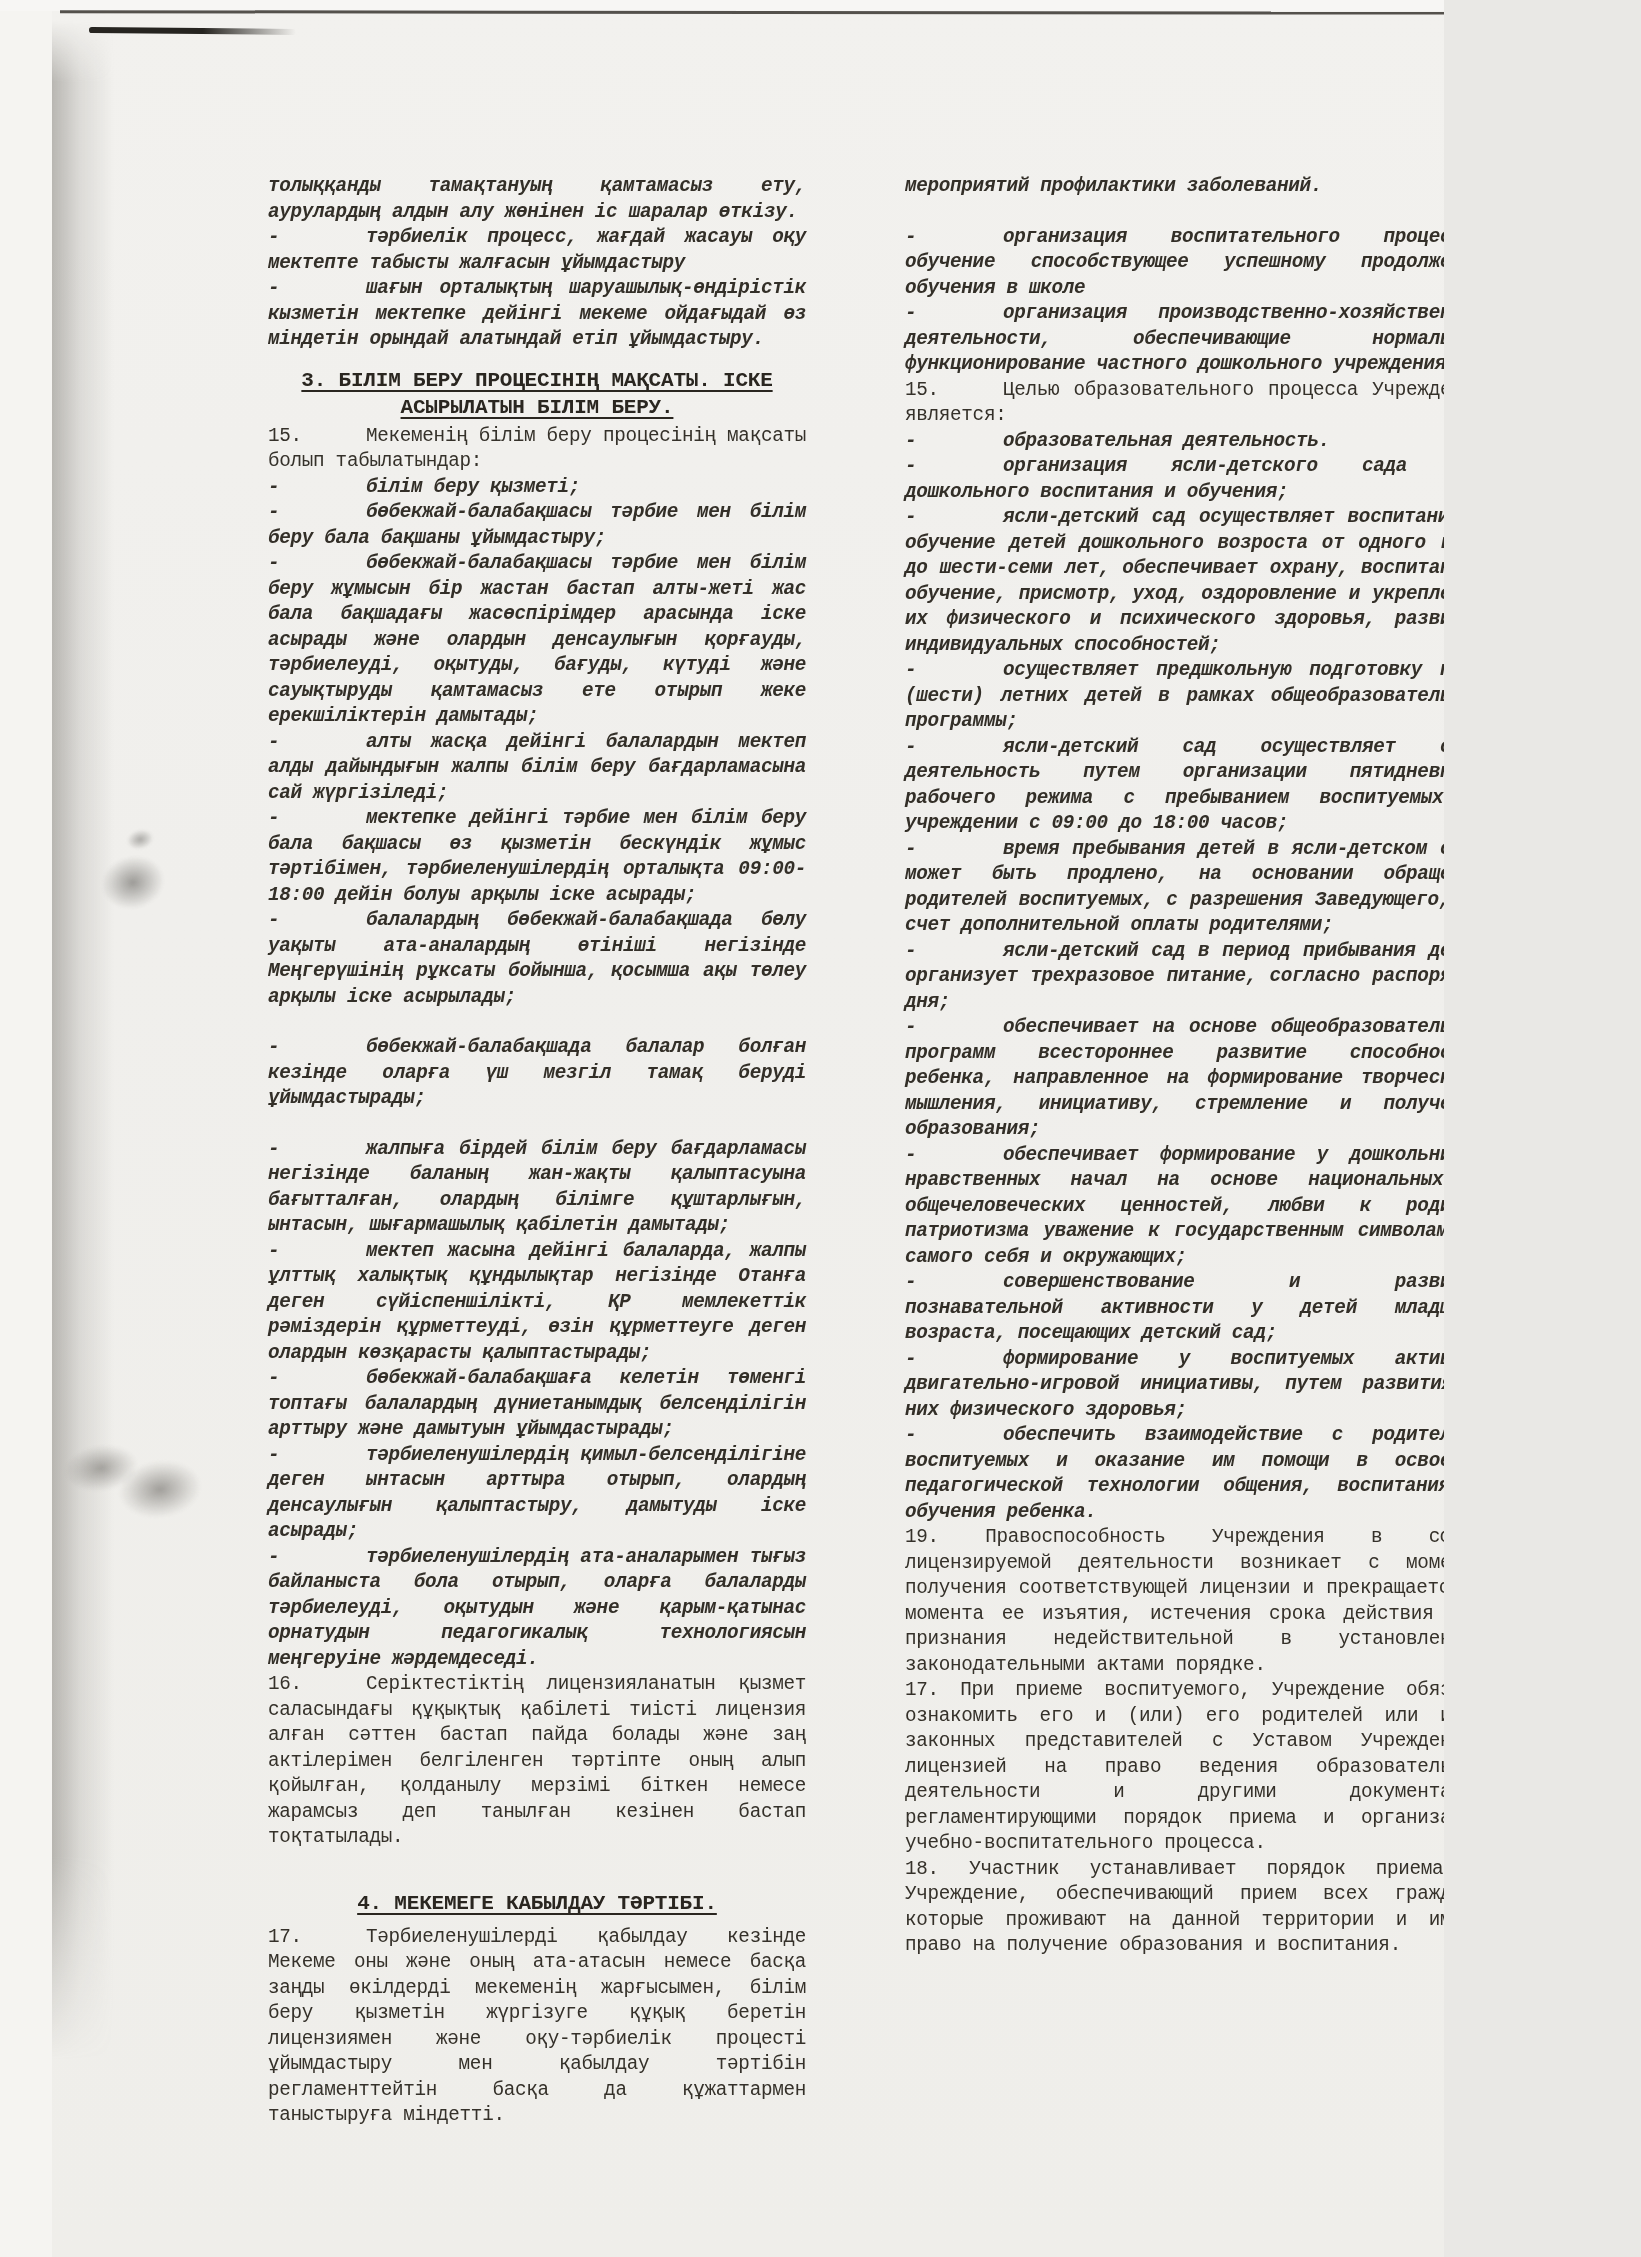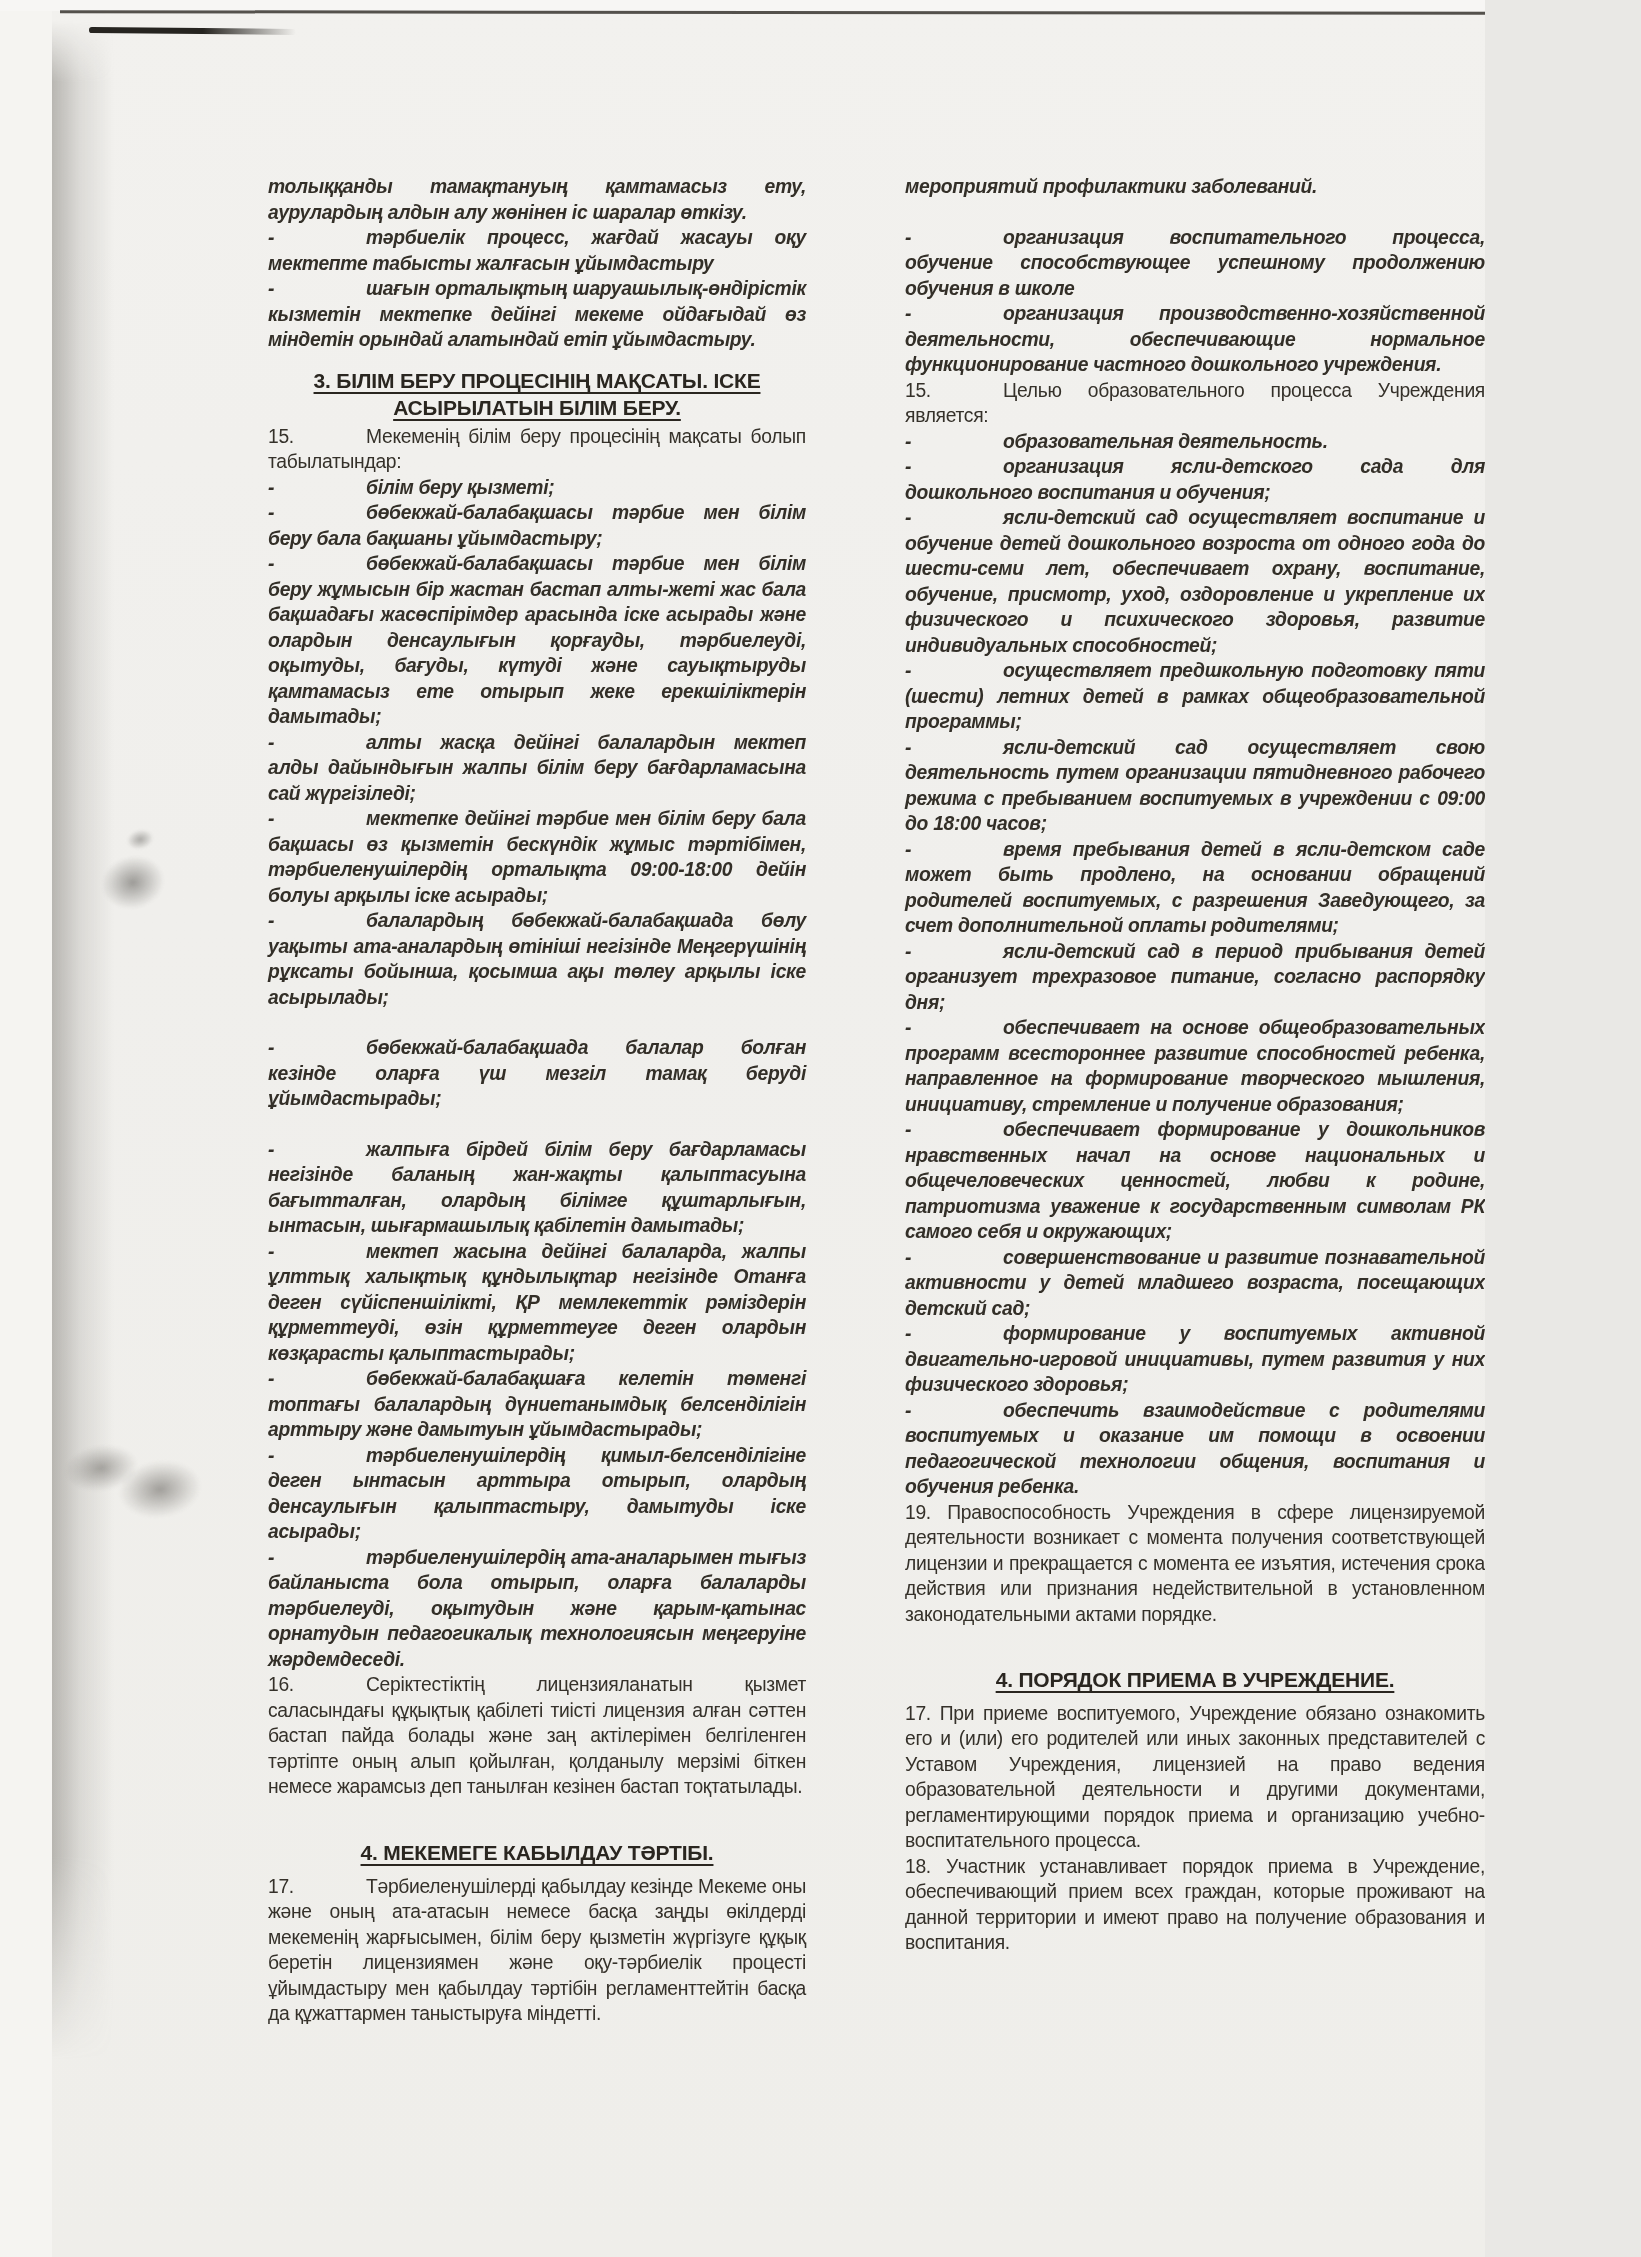--- a/index.html
+++ b/index.html
@@ -1,20 +1,19 @@
 <!DOCTYPE html>
 <html><head>
 <meta charset="utf-8">
 <style>
   html,body{margin:0;padding:0;background:#e9e8e5;}
   .page{
     position:relative;width:1444px;height:2257px;overflow:hidden;
     background:linear-gradient(180deg,#f2f1ee 0%,#f0efec 40%,#efeeea 100%);
-    font-family:Liberation Sans, sans-serif;
-    padding-left:41px;
+    font-family:Liberation Mono, monospace;
   }
   
   .top-strip{position:absolute;left:0;top:0;width:1641px;height:10.6px;background:#f7f6f4;}
   .top-edge-line{position:absolute;left:60px;top:10.6px;width:1582px;height:2.9px;background:#3d3a35;opacity:.88;transform:rotate(.06deg);}
   .top-dash{position:absolute;left:89px;top:28px;width:207px;height:5.8px;border-radius:2.9px;
     background:linear-gradient(90deg,#262420 0%,#262420 55%,rgba(38,36,32,0) 100%);transform:rotate(.5deg);}
   .left-band{position:absolute;left:52px;top:21px;width:62px;height:2039px;
     background:linear-gradient(90deg,rgba(122,119,113,.48) 0%,rgba(122,119,113,.18) 45%,rgba(122,119,113,0) 100%);
     -webkit-mask-image:linear-gradient(180deg,transparent 0%,#000 3%,#000 90%,transparent 100%);
     mask-image:linear-gradient(180deg,transparent 0%,#000 3%,#000 90%,transparent 100%);
@@ -104,20 +103,19 @@
     <p class="p it hang"><span class="mk">-</span><span>время пребывания детей в ясли-детском саде может быть продлено, на основании обращений родителей воспитуемых, с разрешения Заведующего, за счет дополнительной оплаты родителями;</span></p>
     <p class="p it hang"><span class="mk">-</span><span>ясли-детский сад в период прибывания детей организует трехразовое питание, согласно распорядку дня;</span></p>
     <p class="p it hang"><span class="mk">-</span><span>обеспечивает на основе общеобразовательных программ всестороннее развитие способностей ребенка, направленное на формирование творческого мышления, инициативу, стремление и получение образования;</span></p>
     <p class="p it hang"><span class="mk">-</span><span>обеспечивает формирование у дошкольников нравственных начал на основе национальных и общечеловеческих ценностей, любви к родине, патриотизма уважение к государственным символам РК самого себя и окружающих;</span></p>
     <p class="p it hang"><span class="mk">-</span><span>совершенствование и развитие познавательной активности у детей младшего возраста, посещающих детский сад;</span></p>
     <p class="p it hang"><span class="mk">-</span><span>формирование у воспитуемых активной двигательно-игровой инициативы, путем развития у них физического здоровья;</span></p>
     <p class="p it hang"><span class="mk">-</span><span>обеспечить взаимодействие с родителями воспитуемых и оказание им помощи в освоении педагогической технологии общения, воспитания и обучения ребенка.</span></p>
 
     <p class="p up">19. Правоспособность Учреждения в сфере лицензируемой деятельности возникает с момента получения соответствующей лицензии и прекращается с момента ее изъятия, истечения срока действия или признания недействительной в установленном законодательными актами порядке.</p>
 
-    <h3 class="hd hd4"><span class="hd-u">4. ПОРЯДОК ПРИЕМА В УЧРЕЖДЕНИЕ.</span></h3>
 
     <p class="p up">17. При приеме воспитуемого, Учреждение обязано ознакомить его и (или) его родителей или иных законных представителей с Уставом Учреждения, лицензией на право ведения образовательной деятельности и другими документами, регламентирующими порядок приема и организацию учебно-воспитательного процесса.</p>
     <p class="p up">18. Участник устанавливает порядок приема в Учреждение, обеспечивающий прием всех граждан, которые проживают на данной территории и имеют право на получение образования и воспитания.</p>
   </div>
 
 </div>
 
 
 </body></html>

